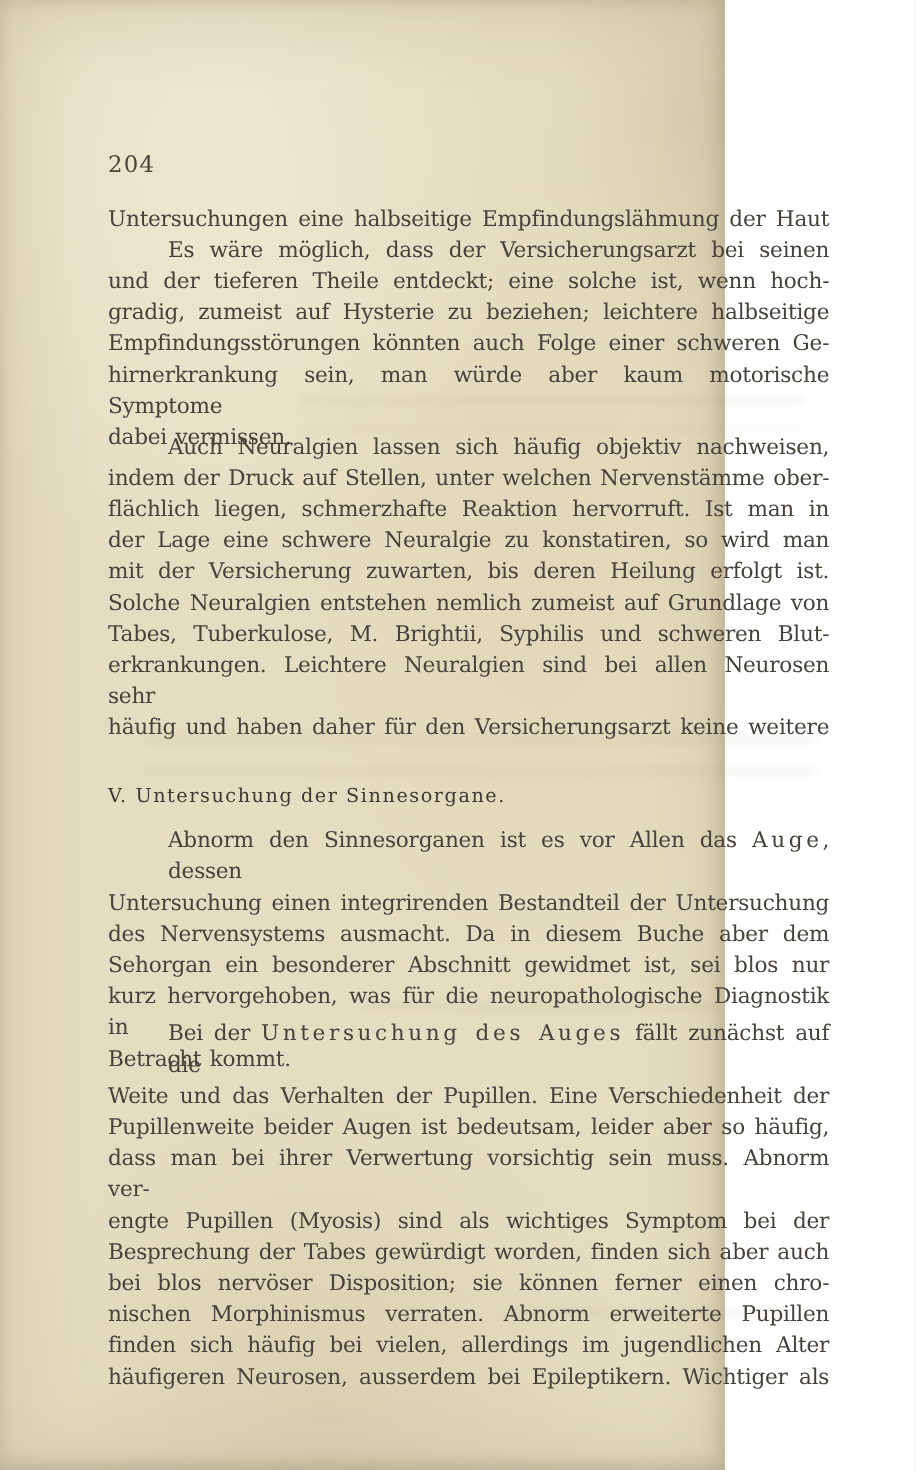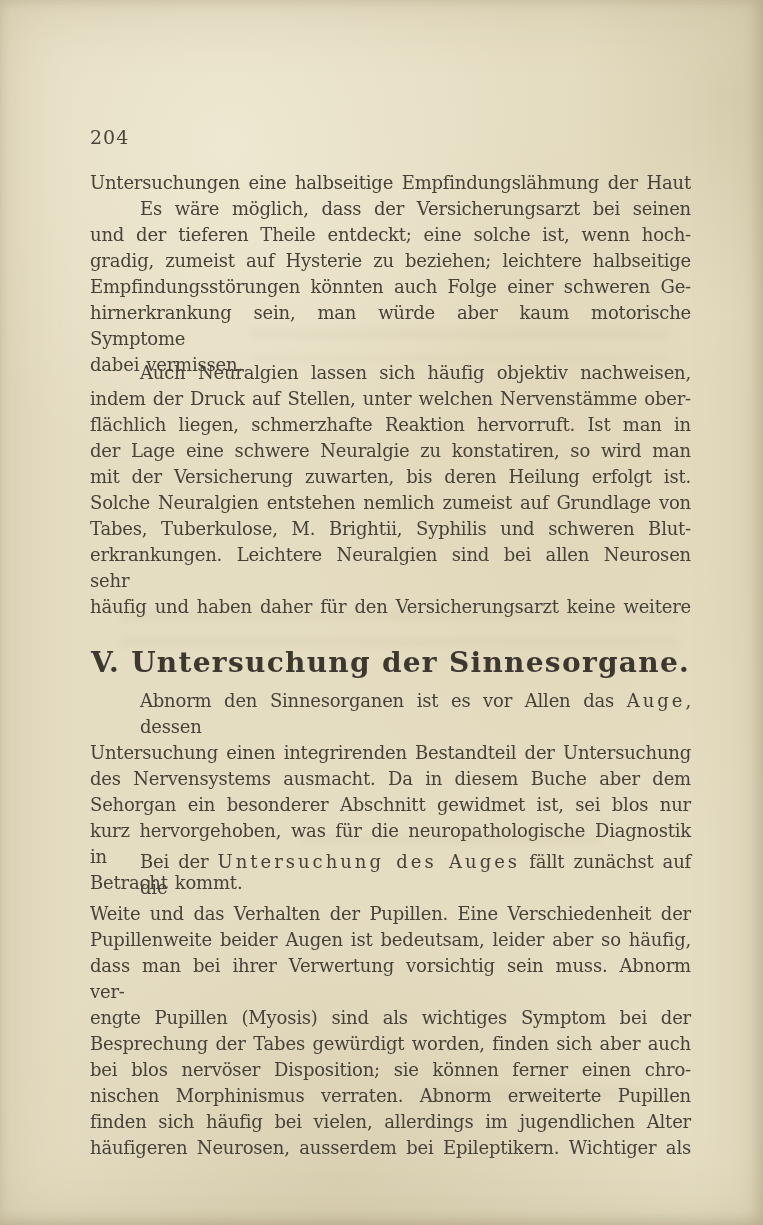--- a/index.html
+++ b/index.html
@@ -3,21 +3,21 @@
 <meta charset="utf-8">
 <style>
   html, body { margin: 0; padding: 0; }
   body {
     width: 763px; height: 1225px;
     font-family: "DejaVu Serif", "Liberation Serif", serif;
     overflow: hidden;
   }
   .scan-page {
     position: relative;
-    width: 763px; height: 1225px;
+    width: 604px; height: 1225px;
     background-color: #e5ddc2;
     background-image:
       radial-gradient(ellipse 60% 40% at 30% 12%, rgba(255,252,238,0.35), transparent 70%),
       radial-gradient(ellipse 55% 45% at 75% 40%, rgba(216,203,168,0.30), transparent 70%),
       radial-gradient(ellipse 70% 35% at 45% 96%, rgba(198,186,152,0.35), transparent 65%),
       radial-gradient(ellipse 30% 25% at 95% 8%, rgba(190,178,142,0.30), transparent 70%);
     box-shadow:
       inset 0 0 70px rgba(122,106,70,0.22),
       inset -6px 0 14px rgba(122,106,70,0.18),
       inset 0 -5px 12px rgba(122,106,70,0.14);
@@ -49,24 +49,24 @@
   .para-2 { top: 688px; }
   .para-3 { top: 849px; }
   .line { text-align: justify; text-align-last: justify; }
   .line.last { text-align-last: left; }
   .line.indent { padding-left: 50px; }
   .gesperrt { letter-spacing: 3px; }
   .section-heading {
     position: absolute;
     left: 0; top: 648px;
     width: 601px;
-    text-align: center;
-    font-size: 28px;
+    text-align: left;
+    font-size: 16px;
     line-height: 30px;
-    font-weight: 700;
+    font-weight: 400;
     letter-spacing: 1.3px;
     color: #3c3830;
   }
   
   .showthrough {
     position: absolute;
     background: repeating-linear-gradient(
       180deg,
       rgba(128,115,84,0.55) 0px, rgba(128,115,84,0.55) 8px,
       transparent 8px, transparent 26px);

